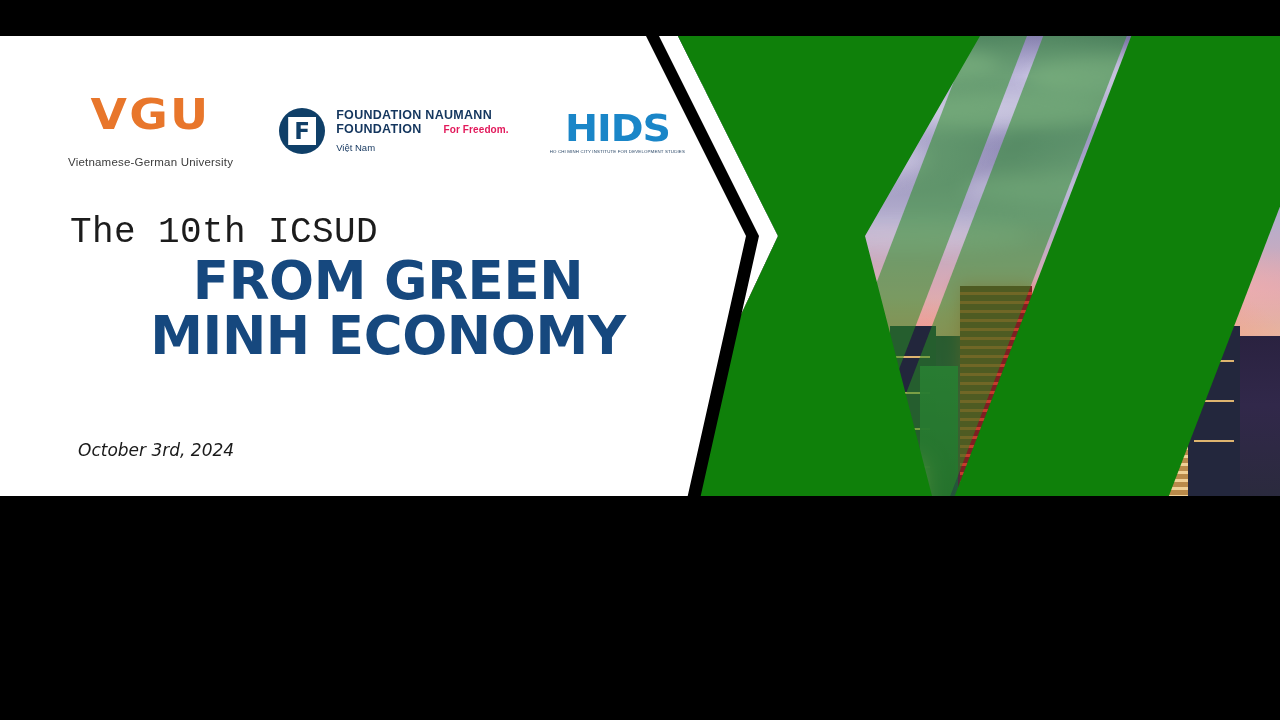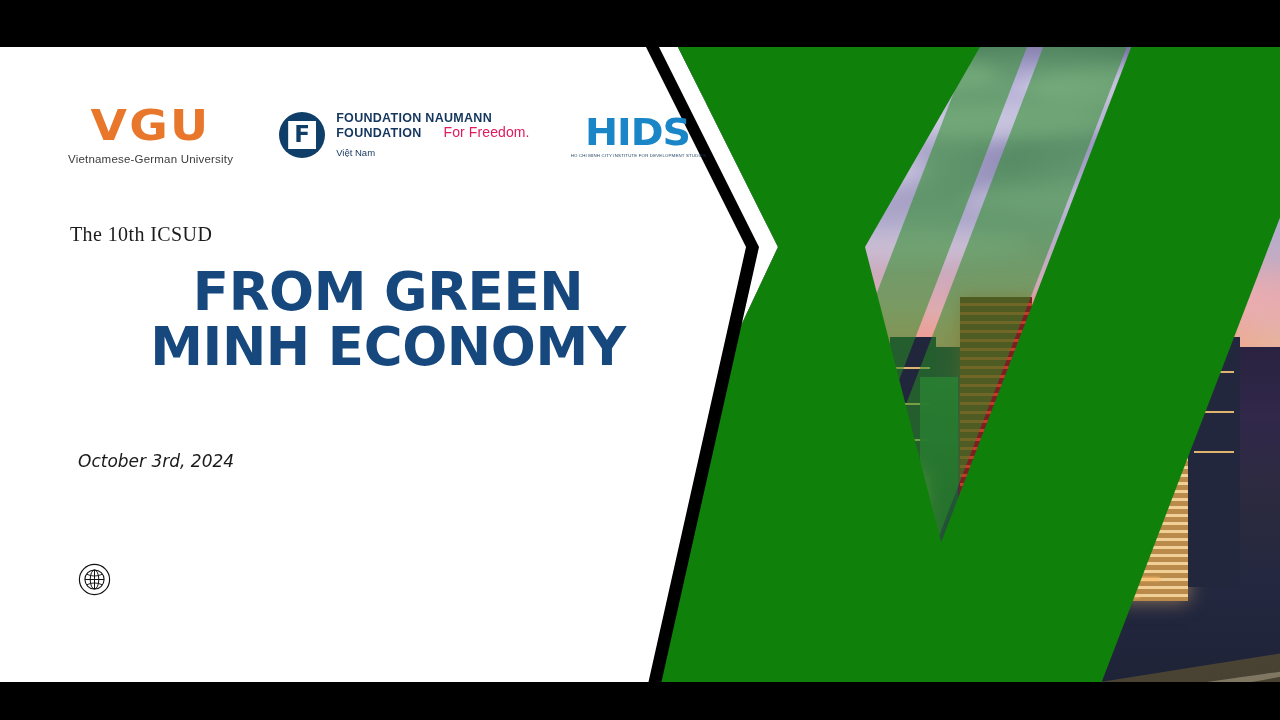--- a/index.html
+++ b/index.html
@@ -6,21 +6,21 @@
   body{width:1280px;height:720px;overflow:hidden;font-family:"Liberation Sans",sans-serif;}
 
   #slide{position:relative;width:1280px;height:720px;background:#000;overflow:hidden;}
 
   
   .bar{position:absolute;left:0;width:1280px;background:#000;z-index:40;}
   .bar.top{top:0;height:36px;}
   .bar.bottom{bottom:0;height:38px;}
 
   
-  #stage{position:absolute;left:0;top:47px;width:1280px;height:646px;background:#ffffff;overflow:hidden;}
+  #stage{position:absolute;left:0;top:36px;width:1280px;height:460px;background:#ffffff;overflow:hidden;}
 
   
   #photo-panel{
     position:absolute;left:560px;top:0;width:720px;height:646px;
     clip-path:polygon(118px 0, 720px 0, 720px 646px, 8px 646px, 218px 200px);
     overflow:hidden;
   }
   
   #city{position:absolute;left:0;top:0;width:720px;height:646px;overflow:hidden;background:#1b1a35;}
   #sky{position:absolute;left:0;top:0;width:720px;height:330px;
@@ -82,43 +82,43 @@
 
   
   #content{position:absolute;left:0;top:0;width:650px;height:646px;z-index:20;}
 
   #logos{position:absolute;left:68px;top:58px;display:flex;align-items:center;gap:0;}
 
   
   .vgu{display:flex;flex-direction:column;align-items:center;}
   .vgu-mark{font-size:42px;font-weight:700;letter-spacing:2px;color:#e8762b;line-height:1;
     font-family:"DejaVu Sans",sans-serif;transform:scaleX(1.12);}
-  .vgu-sub{margin-top:6px;font-size:11.5px;color:#3c3c3c;letter-spacing:.2px;white-space:nowrap;}
+  .vgu-sub{margin-top:20px;font-size:11.5px;color:#3c3c3c;letter-spacing:.2px;white-space:nowrap;}
 
   
   .fnf{display:flex;align-items:center;gap:11px;margin-left:46px;}
   .fnf-mark{position:relative;width:46px;height:46px;border-radius:50%;background:#0f3f68;
     display:flex;align-items:center;justify-content:center;}
   .fnf-mark .sq{position:absolute;left:9px;top:9px;width:28px;height:28px;background:#fff;
     clip-path:polygon(0 0,100% 0,100% 100%,0 100%);}
   .fnf-mark .f{position:relative;z-index:2;color:#0f3f68;font-weight:700;font-size:23px;line-height:1;font-family:"DejaVu Sans",sans-serif;}
   .fnf-txt{line-height:1.12;}
   .fnf-l1,.fnf-l2{font-size:12.5px;font-weight:700;color:#14365e;letter-spacing:.3px;white-space:nowrap;}
   .fnf-l2{display:flex;align-items:baseline;gap:22px;}
-  .fnf-ff{font-size:14px;font-weight:400;color:#e2195b;letter-spacing:.1px;}
+  .fnf-ff{font-size:10px;font-weight:700;color:#e2195b;letter-spacing:.1px;}
   .fnf-l3{margin-top:7px;font-size:9.5px;color:#14365e;}
 
   
   .hids{margin-left:42px;display:flex;flex-direction:column;align-items:center;}
   .hids-mark{font-size:38px;font-weight:700;letter-spacing:-1px;color:#1a86c8;line-height:1;
     font-family:"DejaVu Sans",sans-serif;transform:scaleX(1.04);}
   .hids-sub{margin-top:2px;font-size:4.3px;color:#1b3a5c;letter-spacing:.15px;white-space:nowrap;transform:scaleX(1.02);}
 
-  #eyebrow{position:absolute;left:70px;top:176px;font-size:20px;color:#1c1c1c;
-    font-family:Liberation Serif, serif;font-weight:400;letter-spacing:.4px;}
+  #eyebrow{position:absolute;left:70px;top:176px;font-size:36px;color:#1c1c1c;
+    font-family:Liberation Mono, monospace;font-weight:400;letter-spacing:.4px;}
 
   #title{position:absolute;left:68px;top:218px;width:640px;
     font-size:53px;line-height:1.035;font-weight:700;color:#16487e;
     font-family:"DejaVu Sans",sans-serif;letter-spacing:-.4px;text-align:center;}
   #title .ln{display:block;white-space:nowrap;}
 
   #date{position:absolute;left:78px;top:404px;font-size:17px;font-style:italic;color:#1a1a1a;
     font-family:"DejaVu Sans",sans-serif;}
 
   #urlrow{position:absolute;left:78px;top:516px;display:flex;align-items:center;gap:22px;}

